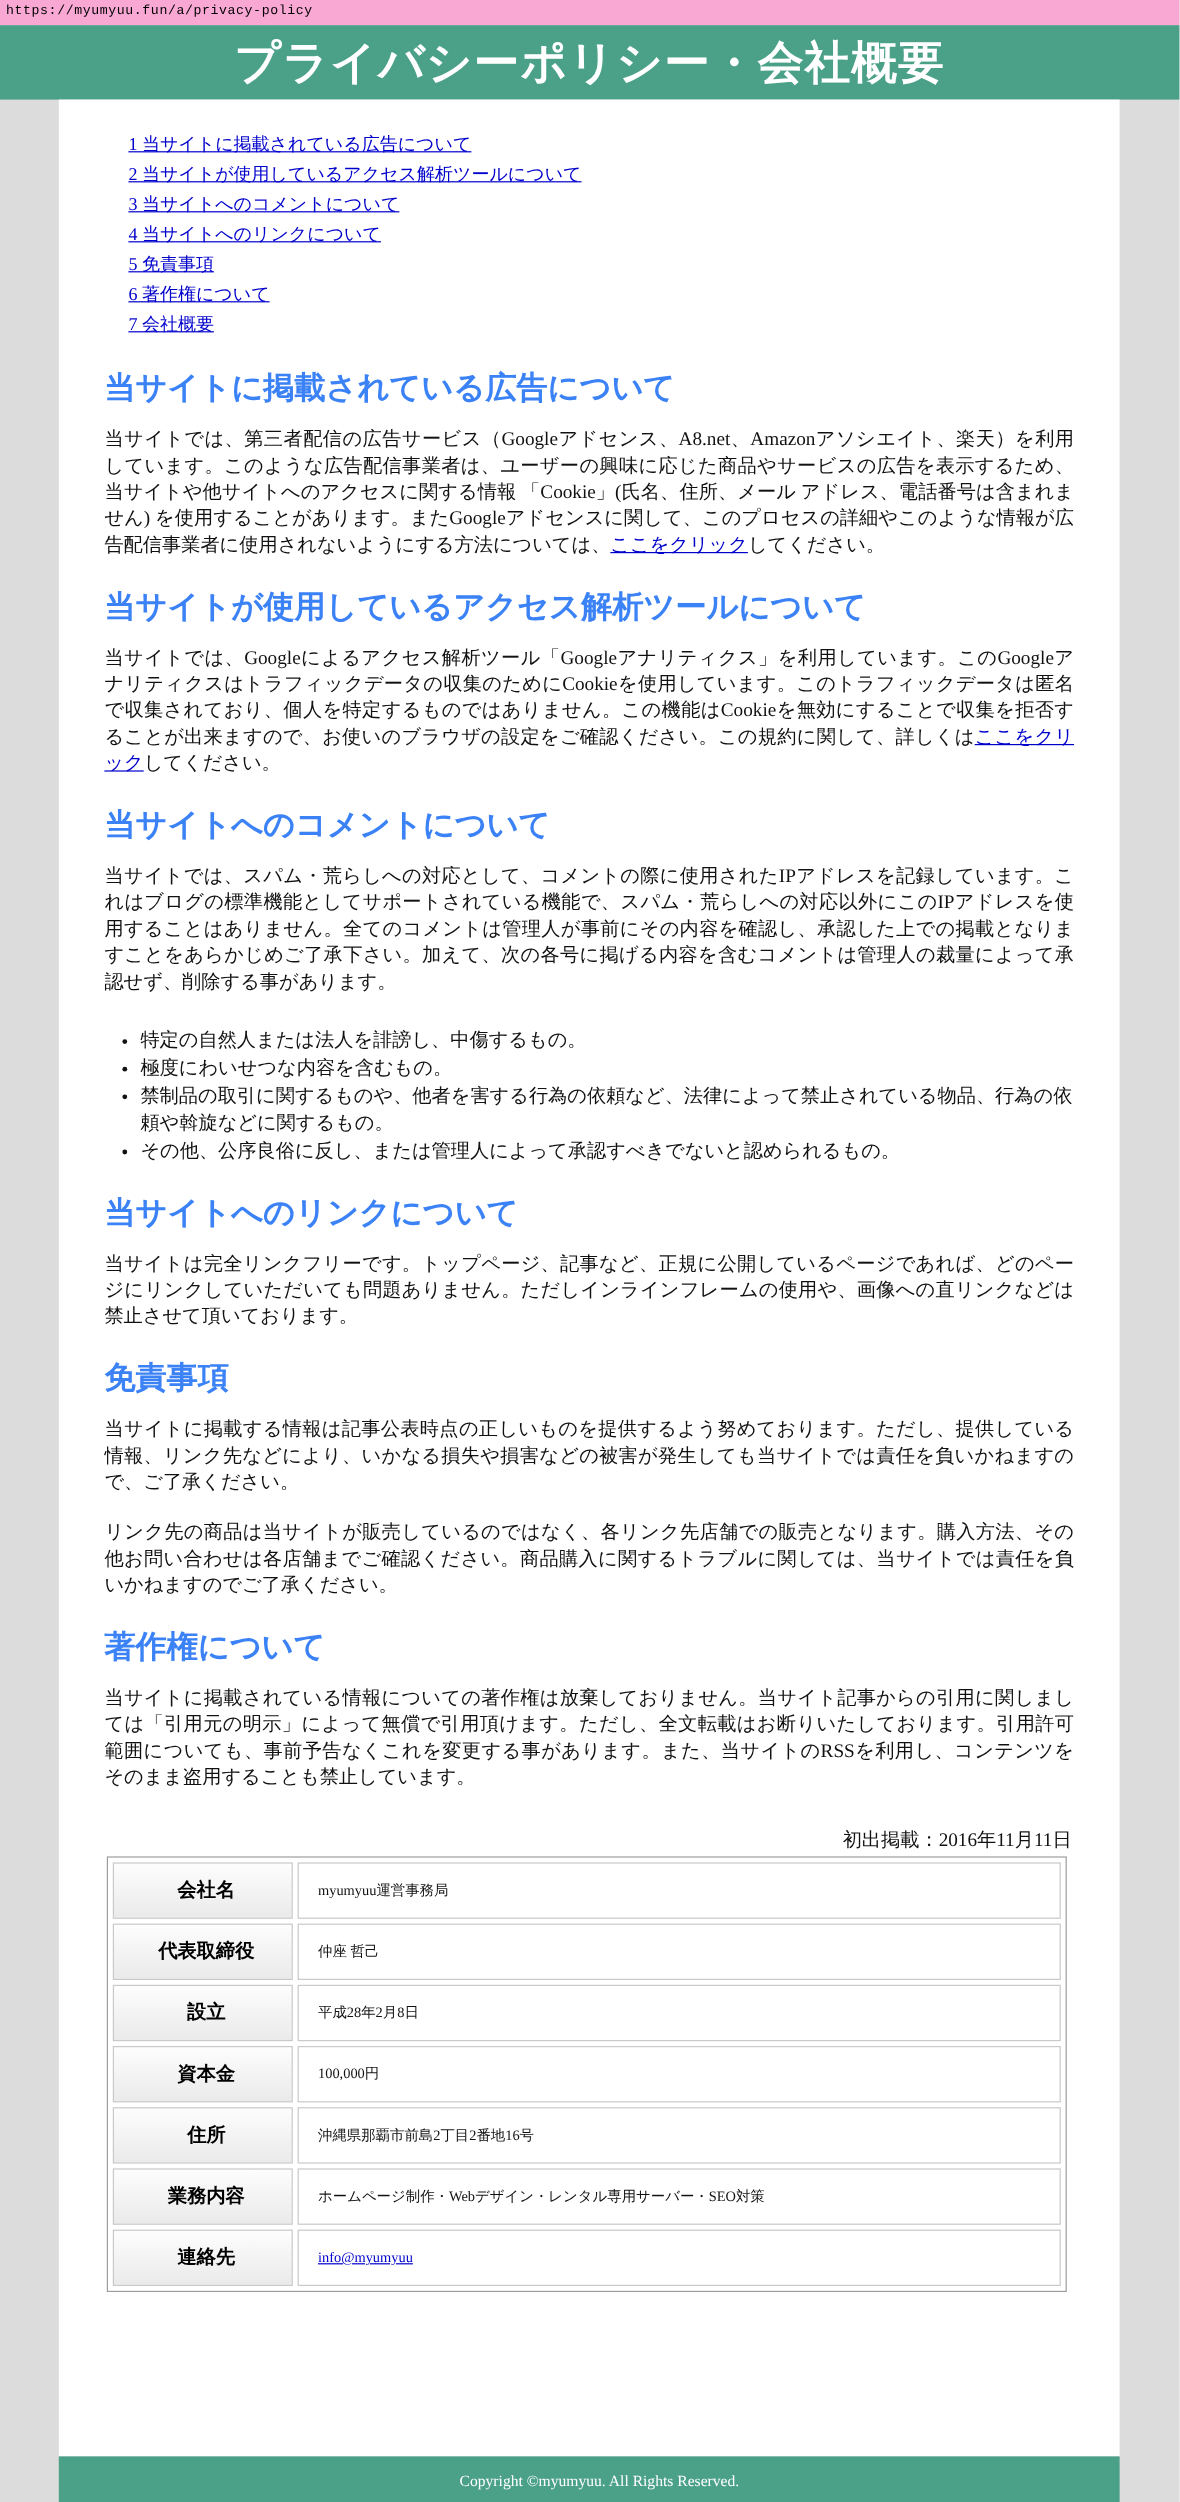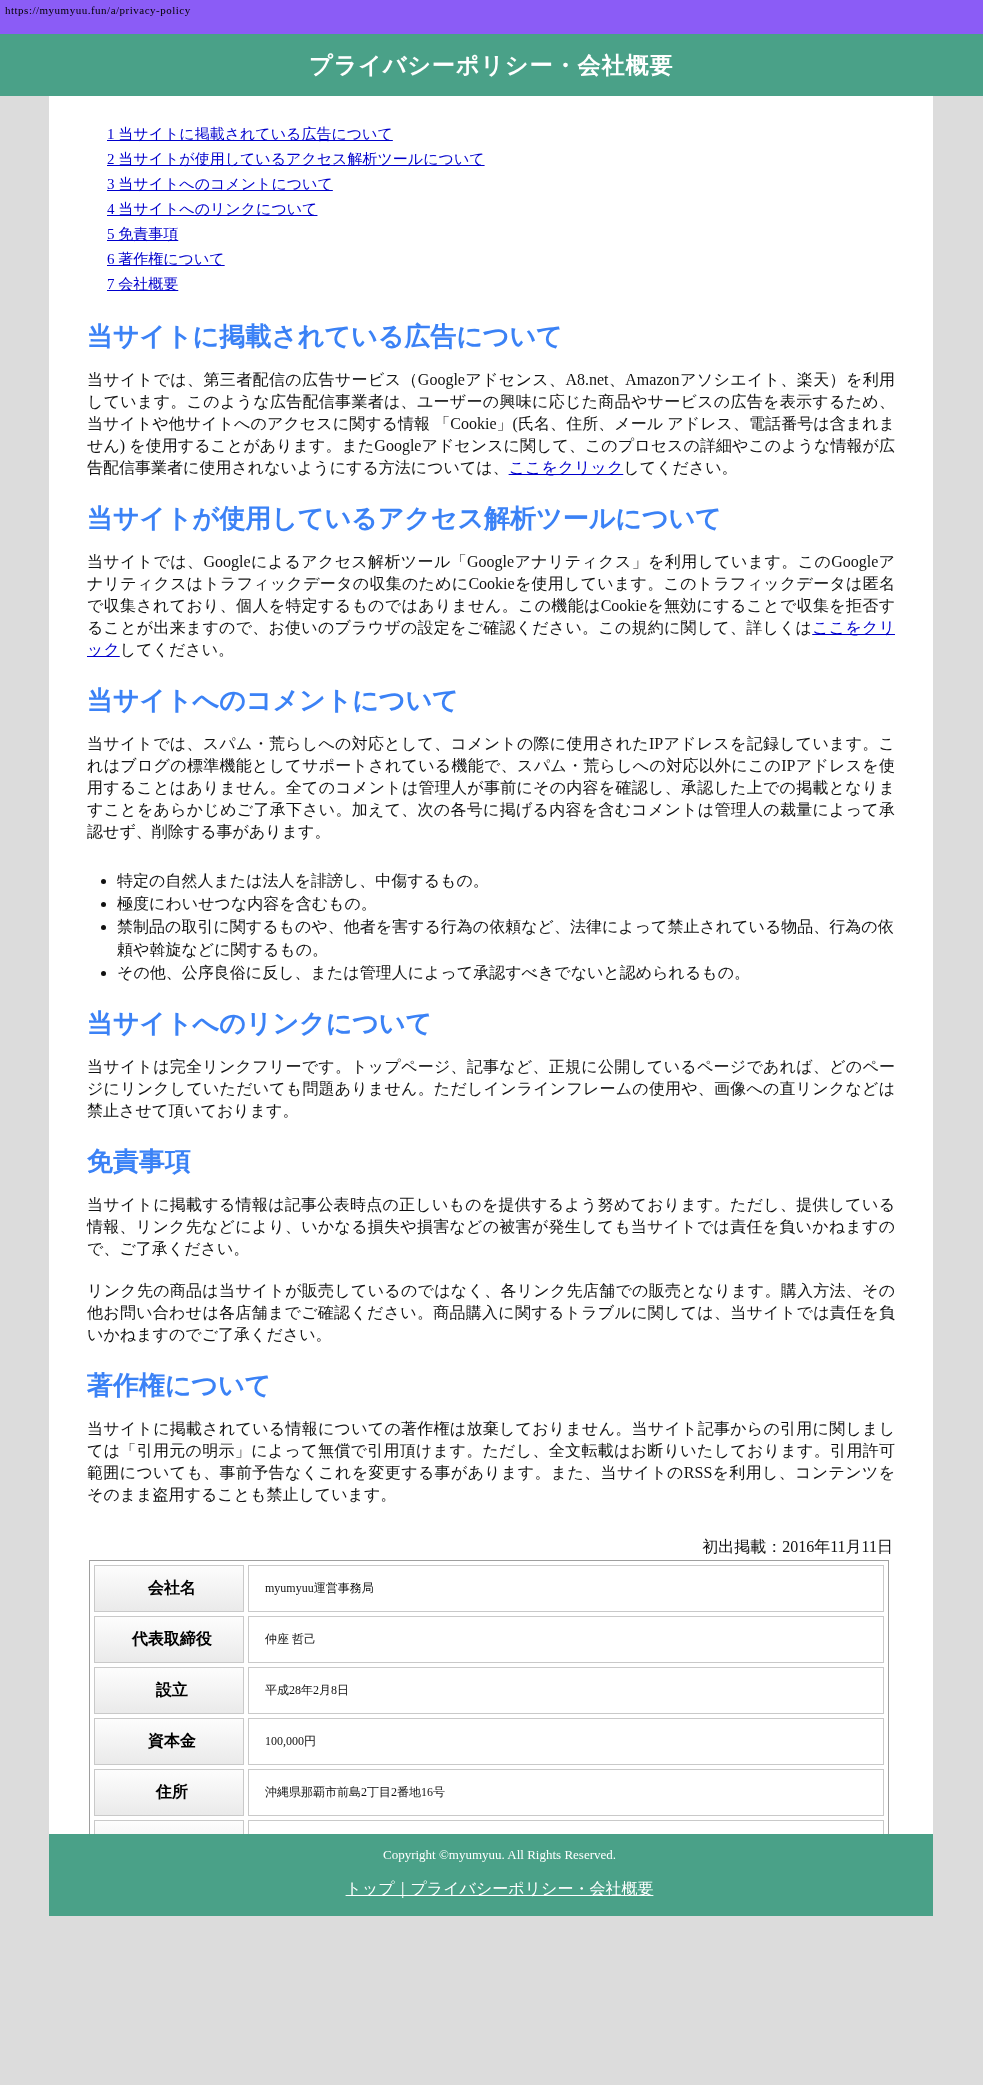--- a/index.html
+++ b/index.html
@@ -10,38 +10,38 @@
   *{box-sizing:border-box;}
   html,body{margin:0;padding:0;}
   body{
     width:983px;height:2085px;overflow:hidden;
     background:var(--page_bg);
     font-family:"Liberation Serif","DejaVu Serif",serif;
     color:#111;
   }
   
   .url-strip{
-    background:#8b5cf6;height:34px;width:100%;
-    font-family:Liberation Serif, serif;
+    background:#f9a8d4;height:21px;width:100%;
+    font-family:Liberation Mono, monospace;
     font-size:11px;letter-spacing:.5px;color:#000;
     padding:4px 0 0 5px;
   }
   
   .masthead{
     background:var(--accent);height:62px;width:100%;
     display:flex;align-items:center;justify-content:center;
   }
   .masthead .site-title{
     color:#fff;margin:0;
     font-family:"Liberation Sans","DejaVu Sans",sans-serif;
-    font-size:23px;font-weight:bold;letter-spacing:1px;
+    font-size:38px;font-weight:bold;letter-spacing:1px;
   }
   
   .page{
-    width:884px;height:1738px;margin-left:49px;
+    width:884px;height:1964px;margin-left:49px;
     background:#fff;padding:16px 38px 0 38px;overflow:hidden;
   }
   .toc{margin:10px 0 0 20px;}
   .toc a{
     display:block;font-size:15px;line-height:25px;
     color:var(--link);text-decoration:underline;
   }
   h2.sec{
     font-family:Liberation Mono, monospace;
     font-size:26px;font-weight:bold;color:#3b82f6;

